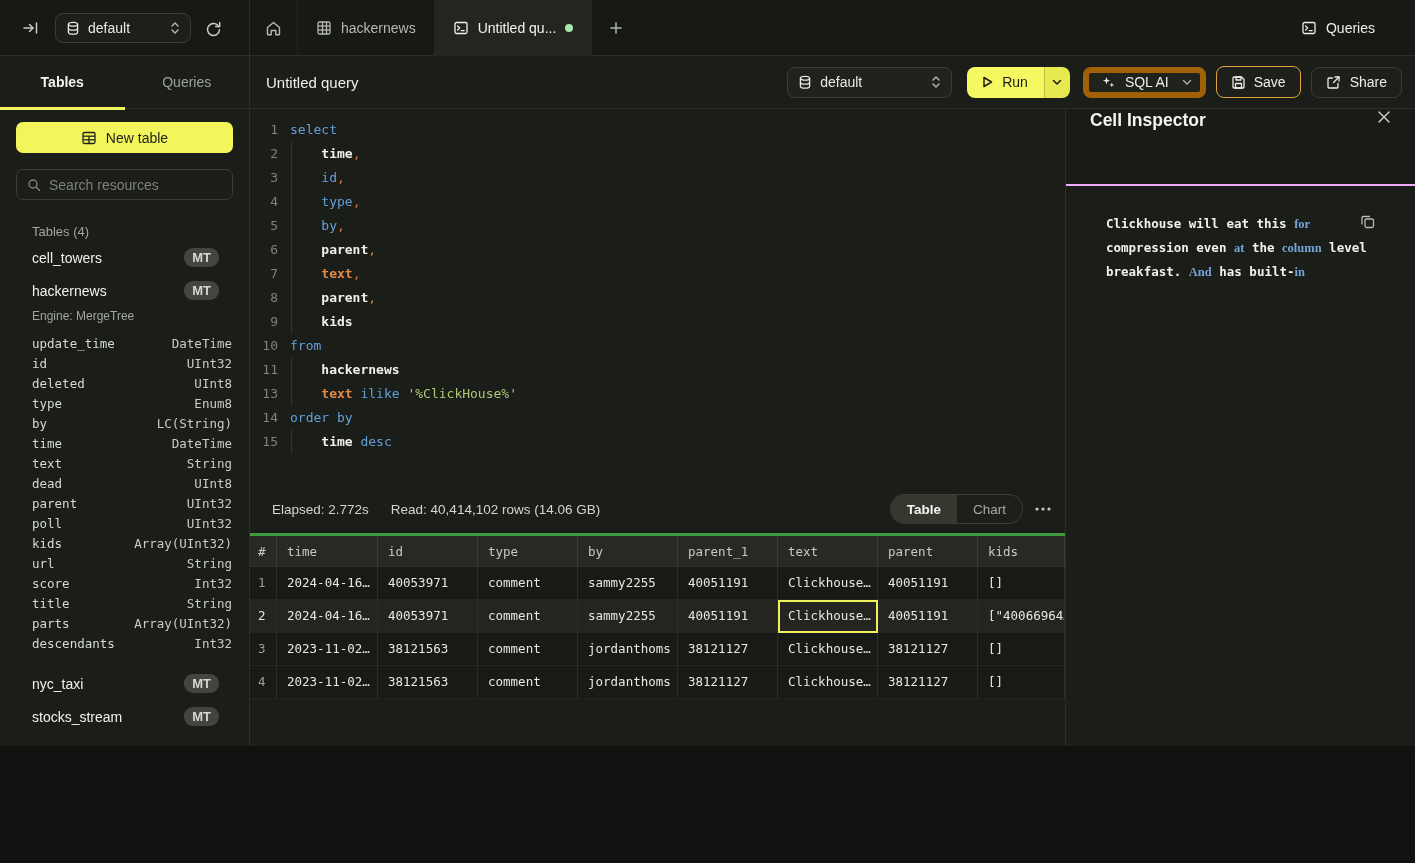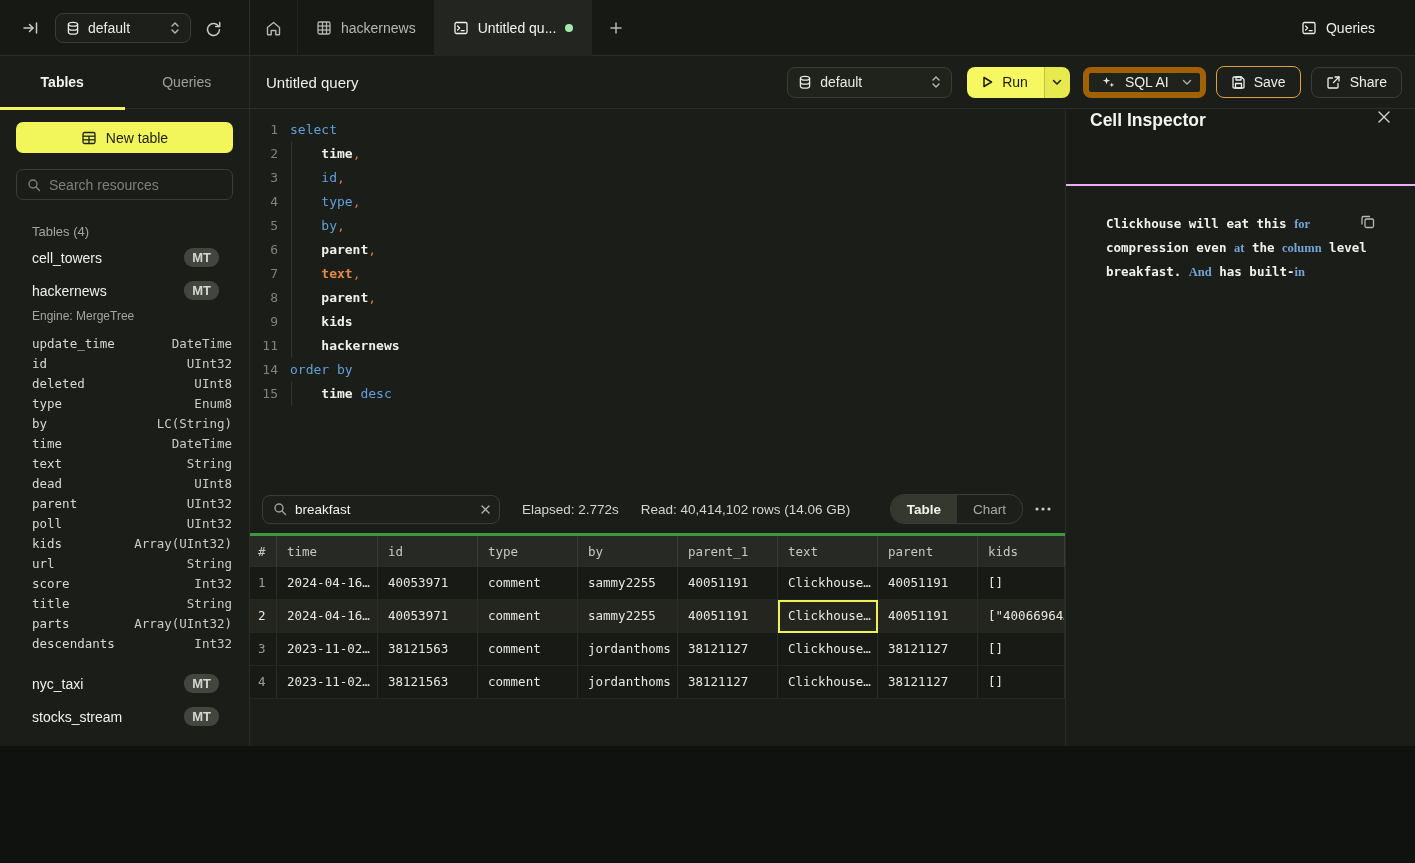--- a/index.html
+++ b/index.html
@@ -464,50 +464,43 @@
         <span class="ct"><span class="tk-fld">    text</span><span class="tk-comma">,</span></span>
       </div>
       <div class="code-line ind">
         <span class="ln">8</span>
         <span class="ct"><span class="tk-id">    parent</span><span class="tk-comma">,</span></span>
       </div>
       <div class="code-line ind">
         <span class="ln">9</span>
         <span class="ct"><span class="tk-id">    kids</span></span>
       </div>
+      <div class="code-line">
+        <span class="ln">10</span>
+        <span class="ct"><span class="tk-kw">from</span></span>
+      </div>
       <div class="code-line ind">
         <span class="ln">11</span>
         <span class="ct"><span class="tk-id">    hackernews</span></span>
+      </div>
+      <div class="code-line ind">
+        <span class="ln">13</span>
+        <span class="ct"><span class="tk-fld">    text</span><span class="tk-plain"> </span><span class="tk-kw">ilike</span><span class="tk-plain"> </span><span class="tk-str">'%ClickHouse%'</span></span>
       </div>
       <div class="code-line">
         <span class="ln">14</span>
         <span class="ct"><span class="tk-kw">order by</span></span>
       </div>
       <div class="code-line ind">
         <span class="ln">15</span>
         <span class="ct"><span class="tk-id">    time</span><span class="tk-plain"> </span><span class="tk-kw">desc</span></span>
       </div>
     </div>
 
   <div class="res-toolbar">
-    <div class="res-search">
-      <span>
-        <svg width="14" height="14" viewBox="0 0 14 14" fill="none" stroke="currentColor" stroke-width="1.4" stroke-linecap="round">
-            <circle cx="6" cy="6" r="4"></circle>
-            <line x1="9" y1="9" x2="12.5" y2="12.5"></line>
-          </svg>
-      </span>
-      <input type="text" value="breakfast" style="">
-      <span>
-        <svg width="11" height="11" viewBox="0 0 11 11" stroke="#b5b9b2" stroke-width="1.3" stroke-linecap="round">
-            <line x1="2" y1="2" x2="9" y2="9"></line>
-            <line x1="9" y1="2" x2="2" y2="9"></line>
-          </svg>
-      </span>
-    </div>
     <span class="stat">Elapsed: 2.772s</span>
     <span class="stat">Read: 40,414,102 rows (14.06 GB)</span>
     <div class="view-toggle">
       <div class="vt-seg active">Table</div>
       <div class="vt-seg">Chart</div>
     </div>
     <span class="more-dots">
       <svg width="16" height="4" viewBox="0 0 16 4" fill="currentColor">
           <circle cx="2" cy="2" r="1.6"></circle>
           <circle cx="8" cy="2" r="1.6"></circle>

